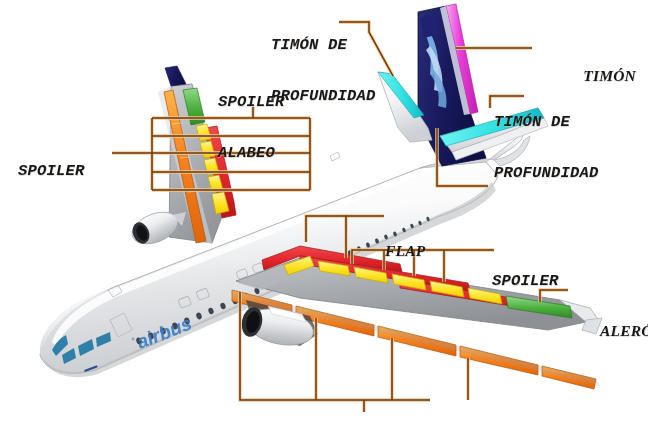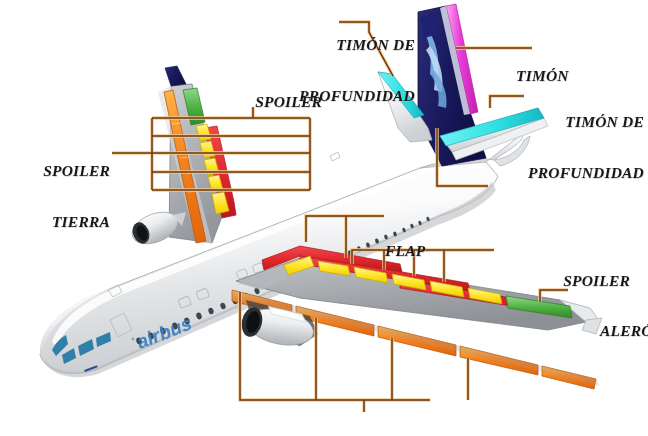--- a/index.html
+++ b/index.html
@@ -27,21 +27,21 @@
     font-family: "Liberation Serif", "DejaVu Serif", serif;
     font-weight: bold;
     font-style: italic;
     font-size: 15.5px;
     line-height: 1.08;
     color: #181818;
     letter-spacing: 0.2px;
     white-space: pre;
     text-shadow: 0.6px 0.6px 0 rgba(200,190,180,0.55);
   }
-  .label.center { text-align: right; }
+  .label.center { text-align: left; font-family: Liberation Mono, monospace; }
   .label.left   { text-align: left; }
 </style>
 </head>
 <body>
 
 <div id="canvas">
 
   <svg id="diagram-svg" viewBox="0 0 648 436">
     <defs>
       <linearGradient id="fuseGrad" x1="0" y1="0" x2="0.25" y2="1">
@@ -377,37 +377,37 @@
         <path d="M364,400 L364,412"></path>
       </g>
     </g>
   </svg>
 
   <div class="label center" style="left:271px; top:4px; width:144px;">
     <div>TIMÓN DE</div>
     <div>PROFUNDIDAD</div>
   </div>
 
-  <div class="label left" style="left:516px; top:35px; width:100px;">
+  <div class="label left" style="left:536px; top:35px; width:100px;text-align:right;">
     <div>TIMÓN</div>
   </div>
 
   <div class="label center" style="left:494px; top:81px; width:150px;">
     <div>TIMÓN DE</div>
     <div>PROFUNDIDAD</div>
   </div>
 
 
   <div class="label center" style="left:218px; top:61px; width:104px;">
     <div>SPOILER</div>
+    <div>ALABEO</div>
   </div>
 
   <div class="label center" style="left:18px; top:130px; width:92px;">
     <div>SPOILER</div>
-    <div>TIERRA</div>
   </div>
 
   <div class="label left" style="left:385px; top:210px; width:60px;font-style:italic;">
     <div>FLAP</div>
   </div>
 
   <div class="label center" style="left:492px; top:240px; width:138px;">
     <div>SPOILER</div>
   </div>
 

